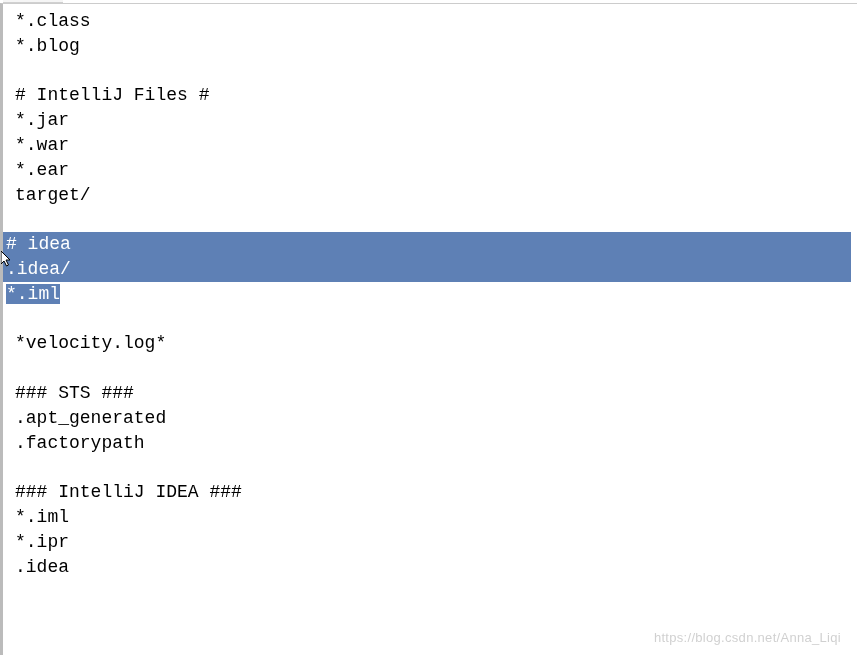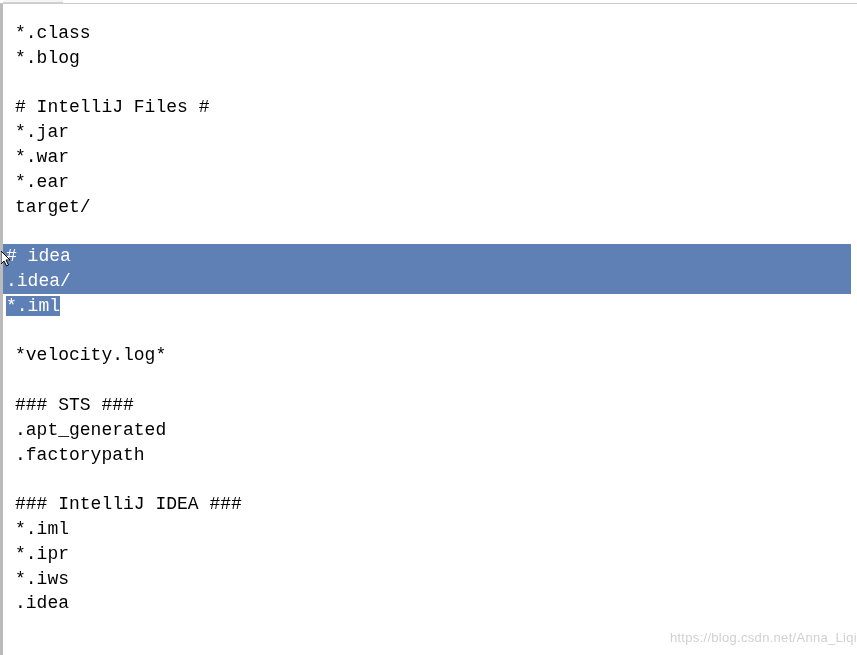--- a/index.html
+++ b/index.html
@@ -19,21 +19,21 @@
       overflow: hidden;
     }
     .editor {
       position: absolute;
       top: 3px;
       left: 0;
       right: 0;
       bottom: 0;
       border-top: 1px solid #ccc;
       border-left: 3px solid #bbb;
-      padding-top: 17px;
+      padding-top: 5px;
       cursor: text;
     }
     .line {
       padding-left: 12px;
       height: 24.8px;
       white-space: pre;
       display: block;
     }
     .selected-block {
     }
@@ -58,21 +58,21 @@
     .mouse-cursor {
       position: absolute;
       left: 1px;
       top: 251px;
       width: 12px;
       height: 18px;
       pointer-events: none;
     }
     .watermark {
       position: absolute;
-      right: 0;
+      right: 16px;
       bottom: 4px;
       font-family: Arial, sans-serif;
       font-size: 13px;
       color: rgba(150, 150, 150, 0.45);
       letter-spacing: 0.3px;
     }
     .tab-area {
       height: 3px;
       border-bottom: 1px solid #d0d0d0;
       background: #f5f5f5;
@@ -103,21 +103,20 @@
   <span class="line"></span>
   <span class="line">*velocity.log*</span>
   <span class="line"></span>
   <span class="line">### STS ###</span>
   <span class="line">.apt_generated</span>
   <span class="line">.factorypath</span>
   <span class="line"></span>
   <span class="line">### IntelliJ IDEA ###</span>
   <span class="line">*.iml</span>
   <span class="line">*.ipr</span>
-  <span class="line">*.iws</span>
   <span class="line">.idea</span>
 </div>
 
 <svg class="mouse-cursor" viewBox="0 0 12 18">
   <path d="M0,0 L0,13 L3,10 L5.5,15 L7.5,14 L5,9 L9,9 Z" fill="#fff" stroke="#000" stroke-width="1"></path>
 </svg>
 
 <div class="watermark">https://blog.csdn.net/Anna_Liqi</div>
 
 </body></html>

